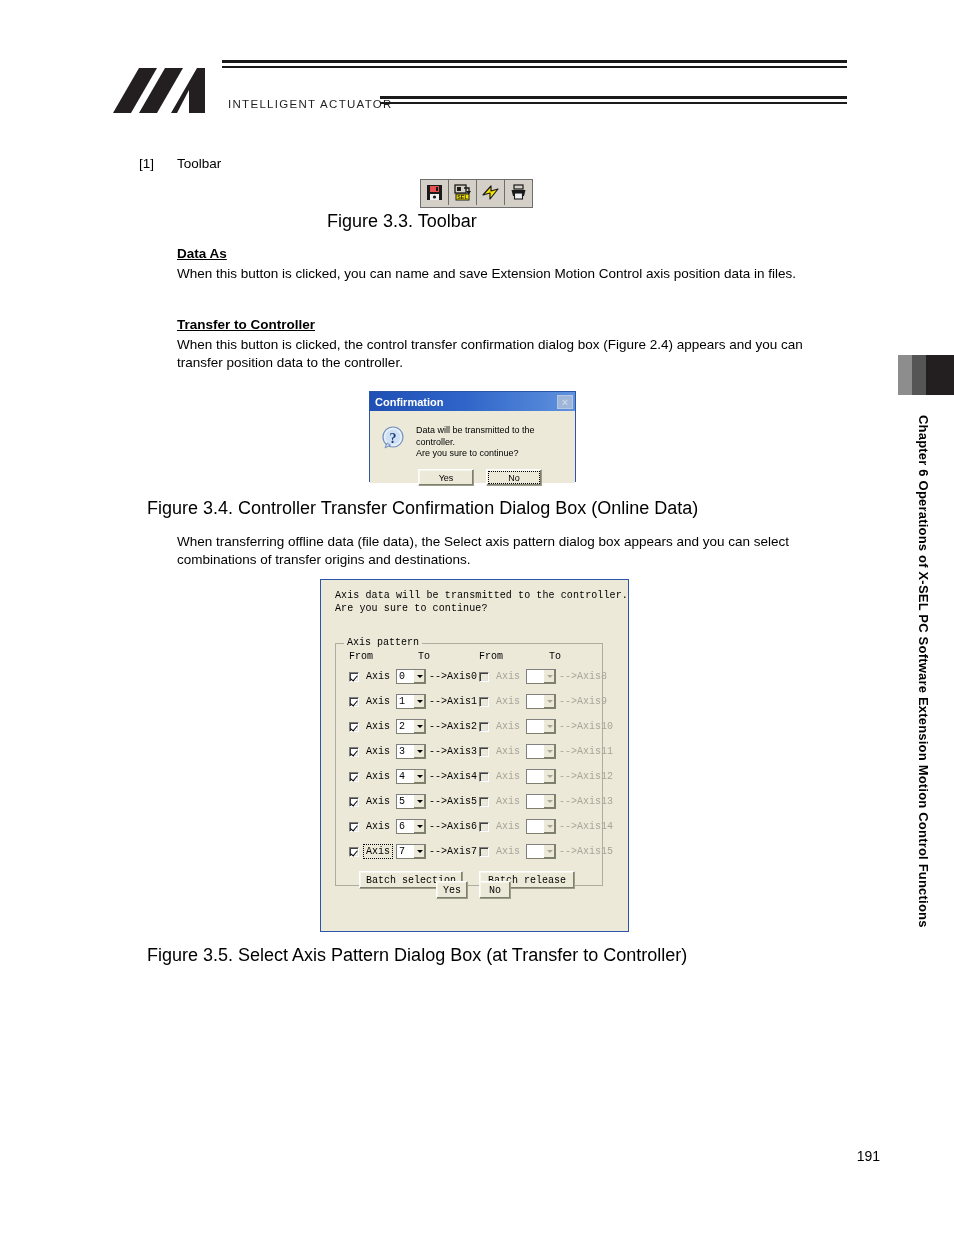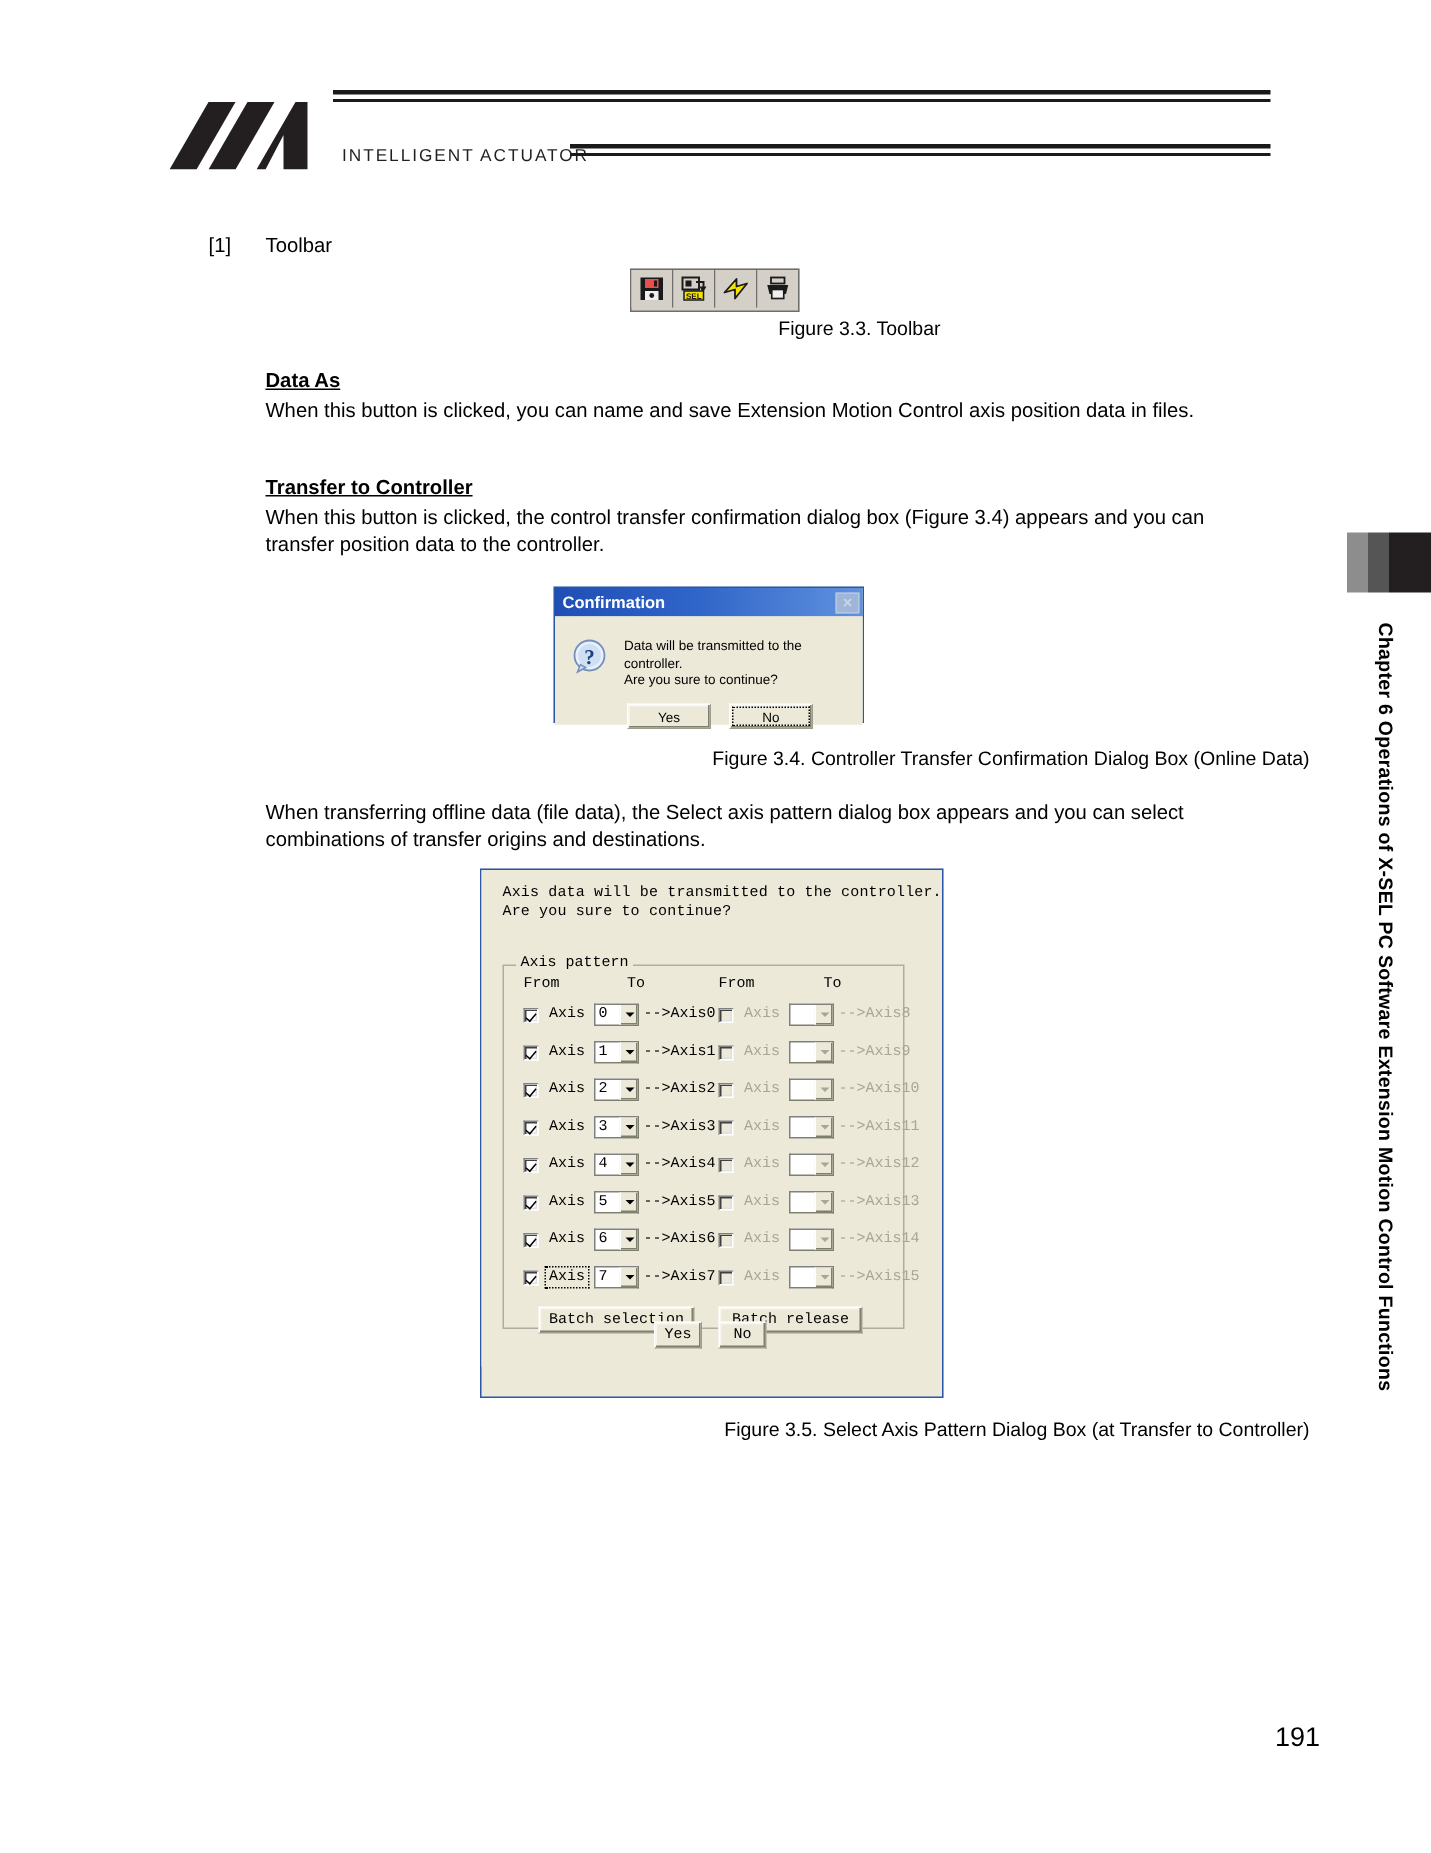--- a/index.html
+++ b/index.html
@@ -47,22 +47,22 @@
   }
   .section-head {
     position: absolute;
     font-size: 13.5px;
     font-weight: bold;
     text-decoration: underline;
     color: #000;
   }
   .caption {
     position: absolute;
-    font-size: 13px;
-    text-align: right;
+    font-size: 18px;
+    text-align: left;
     color: #000;
   }
   .item-label { position: absolute; font-size: 13.5px; }
 
   
   #toolbar-figure {
     position: absolute;
     left: 420px; top: 179px;
     height: 27px;
     display: flex;
@@ -309,21 +309,21 @@
     color: #000;
     white-space: nowrap;
   }
 
   
   #page-number {
     position: absolute;
     left: 780px; top: 1148px;
     width: 100px;
     text-align: right;
-    font-size: 18px;
+    font-size: 14px;
     color: #000;
   }
 </style>
 </head>
 <body>
 
 <div id="page-header">
   <div class="logo-wrap">
     <svg class="logo-svg" width="110" height="45" viewBox="0 0 110 45" aria-hidden="true">
       <polygon points="0,45 26,0 44,0 18,45" fill="#231f20"></polygon>
@@ -373,21 +373,21 @@
       <rect x="4.5" y="9" width="8" height="6" fill="#efefef" stroke="#1a1a1a" stroke-width="1.1"></rect>
     </svg>
   </div>
 </div>
 <div class="caption" style="left:327px; top:211px; width:300px;">Figure 3.3. Toolbar</div>
 
 <div class="section-head" style="left:177px; top:246px;">Data As</div>
 <div class="body-text" style="left:177px; top:265px; width:666px;">When this button is clicked, you can name and save Extension Motion Control axis position data in files.</div>
 
 <div class="section-head" style="left:177px; top:317px;">Transfer to Controller</div>
-<div class="body-text" style="left:177px; top:336px; width:666px;">When this button is clicked, the control transfer confirmation dialog box (Figure 3.4) appears and you can transfer position data to the controller.</div>
+<div class="body-text" style="left:177px; top:336px; width:666px;">When this button is clicked, the control transfer confirmation dialog box (Figure 2.4) appears and you can transfer position data to the controller.</div>
 
 <div class="dlg" id="confirmation-dialog">
   <div class="dlg-title">
     <span class="dlg-title-text">Confirmation</span>
     <span class="close-box close-disabled">×</span>
   </div>
   <div id="confirmation-body">
     <span id="confirm-icon">
       <svg width="25" height="25" viewBox="0 0 25 25" aria-hidden="true">
         <circle cx="12" cy="11" r="10" fill="#e8f0fb" stroke="#7390bd" stroke-width="1.2"></circle>

